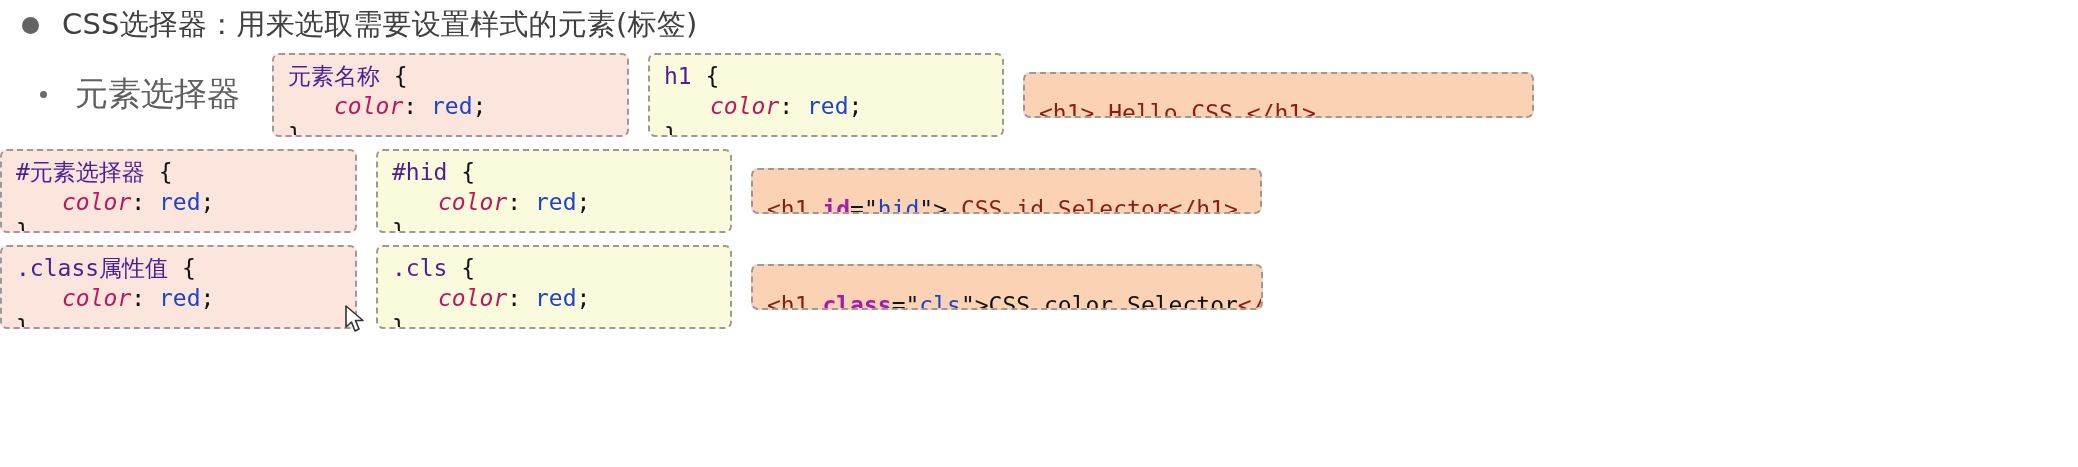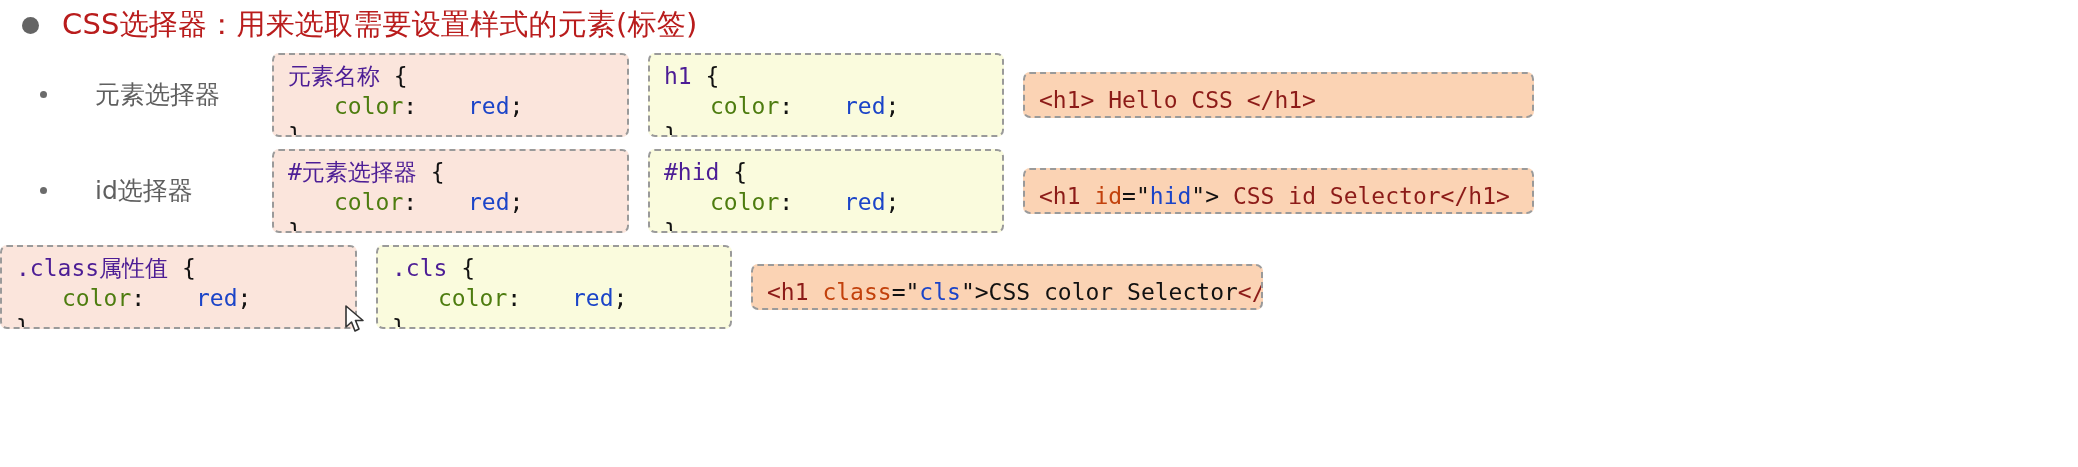--- a/index.html
+++ b/index.html
@@ -27,21 +27,21 @@
   .title-bullet {
     width: 17px; height: 17px;
     border-radius: 50%;
     background: #646464;
     margin-left: 22px;
     flex: 0 0 auto;
   }
   .title-text {
     margin-left: 23px;
     font-size: 29px;
-    color: #b91c1c;
+    color: #404040;
     letter-spacing: 0.2px;
     white-space: nowrap;
     font-family: "DejaVu Sans", sans-serif;
   }
 
   
   .grid {
     position: absolute;
     left: 0; top: 48px;
     width: 2078px;
@@ -63,22 +63,22 @@
     height: 100%;
   }
   .label-bullet {
     width: 7px; height: 7px;
     border-radius: 50%;
     background: #6b6b6b;
     margin-left: 40px;
     flex: 0 0 auto;
   }
   .label-text {
-    margin-left: 48px;
-    font-size: 25px;
+    margin-left: 28px;
+    font-size: 33px;
     color: #5f5f5f;
     white-space: nowrap;
     font-family: "DejaVu Sans", sans-serif;
   }
 
   
   .code-box {
     box-sizing: border-box;
     border: 2px dashed #9a9a9a;
     border-radius: 7px;
@@ -99,32 +99,32 @@
     width: 356px;
     flex: 0 0 356px;
     background: #fafbdd;
     margin-left: 19px;
   }
   .box-orange {
     width: 511px;
     flex: 0 0 511px;
     background: #fbd3b4;
     height: 46px;
-    padding-top: 11px;
+    padding-top: 24px;
     margin-left: 19px;
     align-self: center;
   }
   .box-orange.wide { width: 512px; flex: 0 0 512px; }
 
   .sel    { color: #4c1d95; }
-  .prop   { color: #4d7c0f; }
-  .val    { color: #1b44c8; margin-left: 37px; }
+  .prop   { color: #be185d; font-style: italic; }
+  .val    { color: #1b44c8; }
   .punc   { color: #111111; }
   .tag    { color: #8c1b18; }
-  .attr   { color: #c2410c; }
+  .attr   { color: #a21caf; font-weight: bold; }
   .attrv  { color: #1b44c8; text-align: right; }
   .plain  { color: #111111; }
   .indent { display: inline-block; width: 46px; }
 
   
   .cursor {
     position: absolute;
     left: 345px; top: 305px;
     width: 0; height: 0;
     pointer-events: none;
@@ -152,24 +152,20 @@
 <span class="punc">}</span></div>
 
     <div class="code-box box-yellow"><span class="sel">h1</span><span class="punc"> {</span>
 <span class="indent"></span><span class="prop">color</span><span class="punc">: </span><span class="val">red</span><span class="punc">;</span>
 <span class="punc">}</span></div>
 
     <div class="code-box box-orange"><span class="tag">&lt;h1&gt;</span><span class="attr"></span><span class="plain"></span><span class="attrv"></span><span class="plain"></span><span class="tag"> Hello CSS </span><span class="tag">&lt;/h1&gt;</span></div>
   </div>
 
   <div class="row">
-    <div class="label-cell">
-      <span class="label-bullet"></span>
-      <span class="label-text">id选择器</span>
-    </div>
 
     <div class="code-box box-pink"><span class="sel">#元素选择器</span><span class="punc"> {</span>
 <span class="indent"></span><span class="prop">color</span><span class="punc">: </span><span class="val">red</span><span class="punc">;</span>
 <span class="punc">}</span></div>
 
     <div class="code-box box-yellow"><span class="sel">#hid</span><span class="punc"> {</span>
 <span class="indent"></span><span class="prop">color</span><span class="punc">: </span><span class="val">red</span><span class="punc">;</span>
 <span class="punc">}</span></div>
 
     <div class="code-box box-orange"><span class="tag">&lt;h1 </span><span class="attr">id</span><span class="plain">="</span><span class="attrv">hid</span><span class="plain">"&gt;</span><span class="tag"> CSS id Selector</span><span class="tag">&lt;/h1&gt;</span></div>

